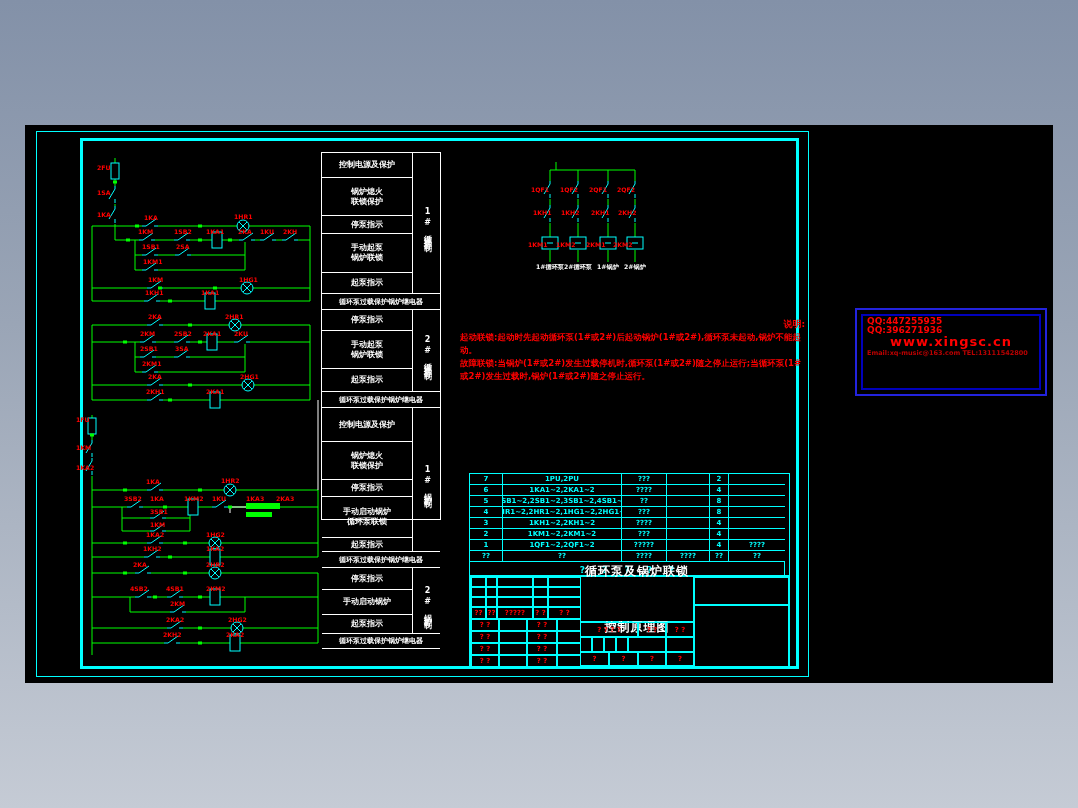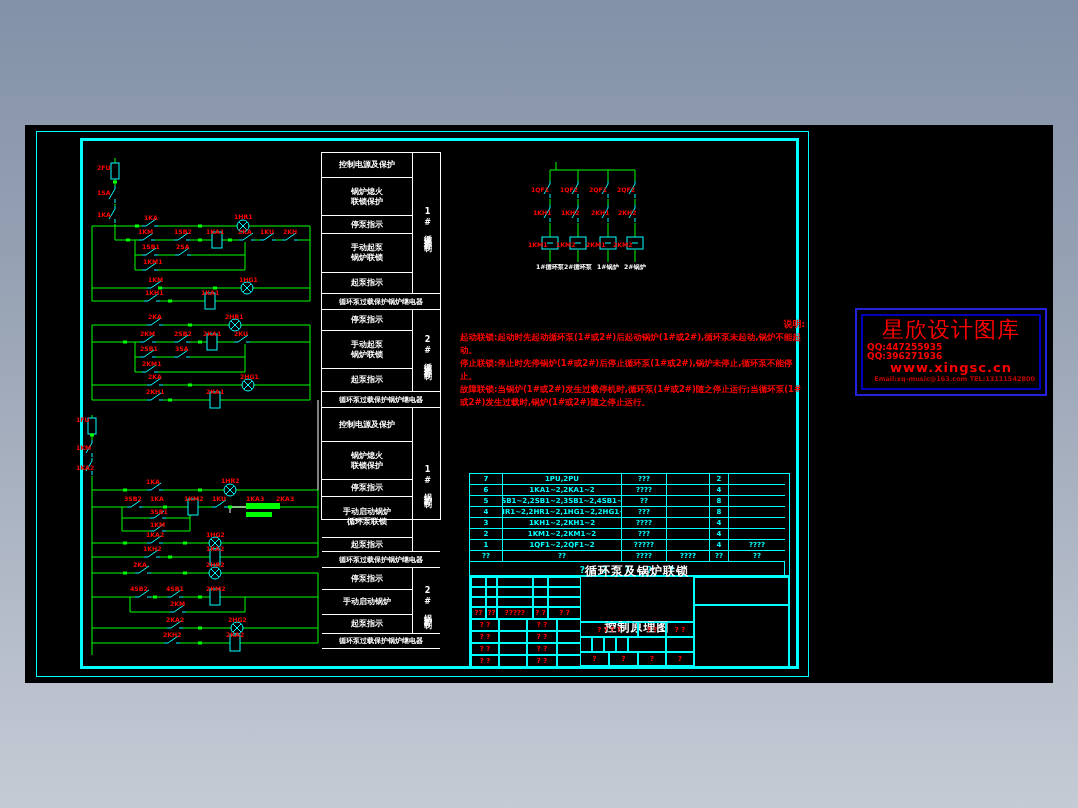--- a/index.html
+++ b/index.html
@@ -38,21 +38,21 @@
   .tb-title{position:absolute;box-sizing:border-box;border:1px solid #0ff;background:#000;color:#fff;
        display:flex;flex-direction:column;align-items:center;justify-content:center;font-weight:bold;gap:39px;}
   .tb-title .t1{font-size:12px;letter-spacing:1px;}
   .tb-title .t2{font-size:12px;letter-spacing:1px;}
   
   #watermark{left:855px;top:308px;width:192px;height:88px;border:2px solid #2323dd;box-sizing:border-box;background:#000;}
   #wm-inner{position:absolute;left:4px;top:4px;right:4px;bottom:4px;border:2px solid #0000bb;padding:1px 4px;box-sizing:border-box;}
   #wm-title{color:#f00;font-size:22px;letter-spacing:1px;text-align:center;line-height:26px;white-space:nowrap;}
   .wm-qq{color:#f00;font-size:9px;line-height:9px;font-weight:bold;}
   #wm-site{color:#f00;font-size:13px;line-height:13px;font-weight:bold;letter-spacing:1px;text-align:center;}
-  #wm-email{color:#b00;font-size:6.5px;line-height:10px;font-weight:bold;text-align:right;}
+  #wm-email{color:#b00;font-size:6.5px;line-height:10px;font-weight:bold;}
 </style>
 </head>
 <body>
 
 <div class="canvas"></div>
 
 <svg id="schematic-svg" width="1078" height="808" viewBox="0 0 1078 808">
     <rect x="36.5" y="131.5" width="772" height="545" stroke="#00ffff" fill="none" stroke-width="1"></rect>
     <rect x="81.5" y="139.5" width="716" height="528" stroke="#00ffff" fill="none" stroke-width="3"></rect>
     <line x1="115" y1="158" x2="115" y2="240" stroke="#00ff00" stroke-width="1"></line>
@@ -464,21 +464,20 @@
     <div class="lt-row" style="top: 437px; height: 25px;">手动启动锅炉</div>
     <div class="lt-row" style="top: 462px; height: 19px;">起泵指示</div>
     <div class="lt-group" style="top: 415px; height: 66px;">2#锅炉控制</div>
     <div class="lt-foot" style="top: 481px; height: 15px;">循环泵过载保护锅炉继电器</div>
   </div>
 
 <div id="notes" class="overlay">
   <div class="nh">说明:</div>
   <div id="notes-lines">
       <div>起动联锁:起动时先起动循环泵(1#或2#)后起动锅炉(1#或2#),循环泵未起动,锅炉不能起动。</div>
-      <div>停止联锁:停止时先停锅炉(1#或2#)后停止循环泵(1#或2#),锅炉未停止,循环泵不能停止。</div>
       <div>故障联锁:当锅炉(1#或2#)发生过载停机时,循环泵(1#或2#)随之停止运行;当循环泵(1#或2#)发生过载时,锅炉(1#或2#)随之停止运行。</div>
     </div>
 </div>
 
 <div id="bom" class="overlay">
     <div class="bom-cell">7</div>
     <div class="bom-cell">1PU,2PU</div>
     <div class="bom-cell">???</div>
     <div class="bom-cell"></div>
     <div class="bom-cell">2</div>
@@ -581,19 +580,18 @@
     <div class="tb-cell" style="left: 109px; top: 75px; width: 29px; height: 14px;">?</div>
     <div class="tb-cell" style="left: 138px; top: 75px; width: 29px; height: 14px;">?</div>
     <div class="tb-cell" style="left: 167px; top: 75px; width: 28px; height: 14px;">?</div>
     <div class="tb-cell" style="left: 195px; top: 75px; width: 28px; height: 14px;">?</div>
     <div class="tb-cell" style="left: 223px; top: -1px; width: 95px; height: 29px;"></div>
     <div class="tb-cell" style="left: 223px; top: 28px; width: 95px; height: 62px;"></div>
   </div>
 
 <div id="watermark" class="overlay">
   <div id="wm-inner">
-    <div id="wm-title">星欣设计图库</div>
     <div class="wm-qq">QQ:447255935</div>
     <div class="wm-qq">QQ:396271936</div>
     <div id="wm-site">www.xingsc.cn</div>
     <div id="wm-email">Email:xq-music@163.com  TEL:13111542800</div>
   </div>
 </div>
 
 </body></html>

